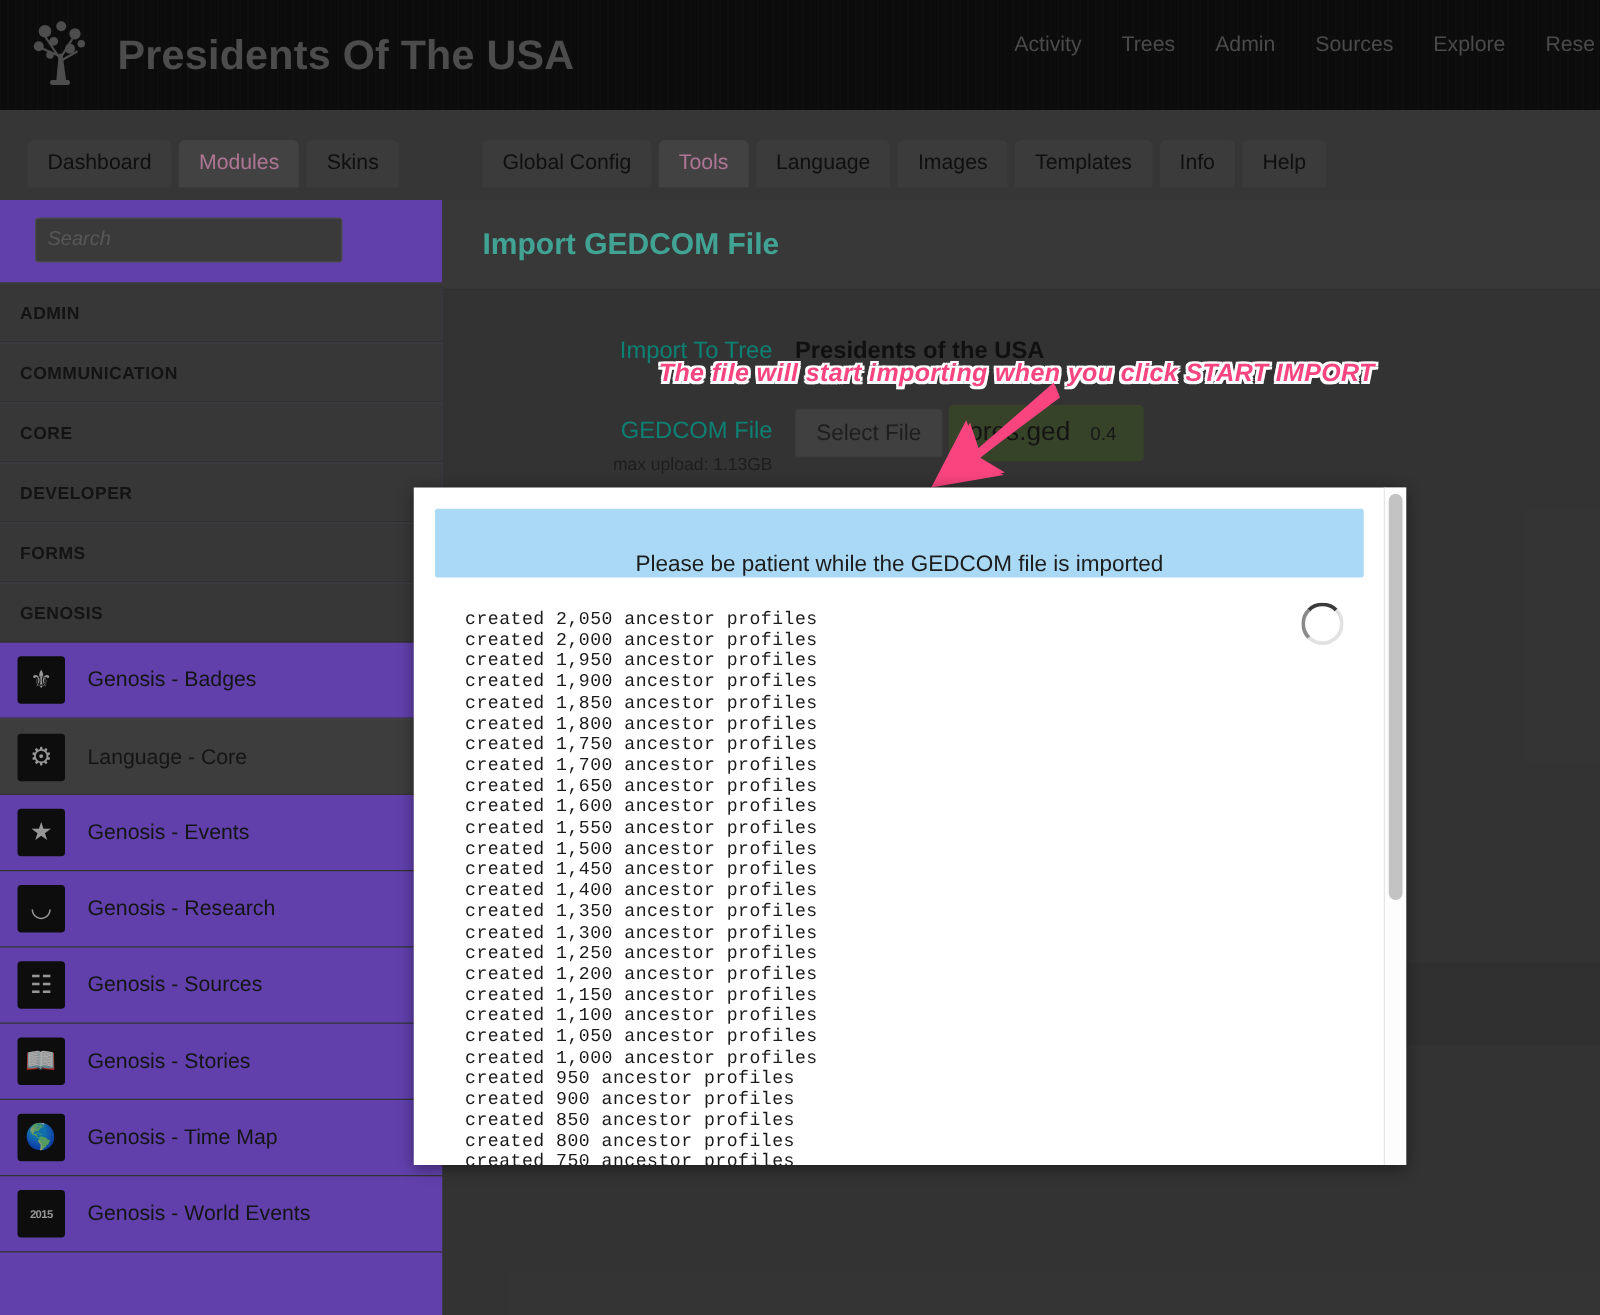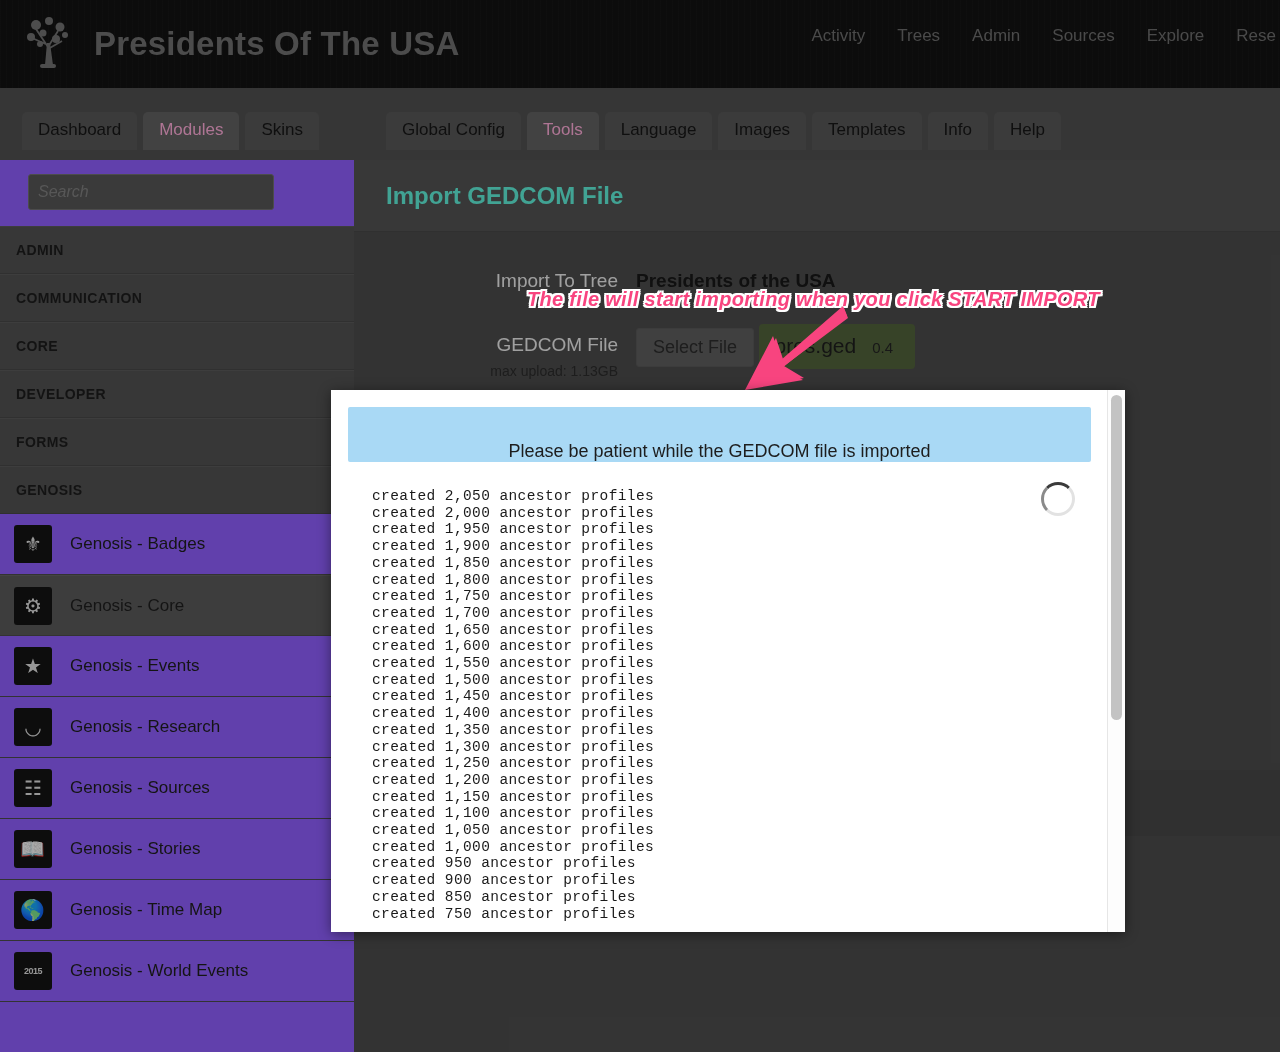--- a/index.html
+++ b/index.html
@@ -96,21 +96,21 @@
     border-bottom: 1px solid #454545;
   }
   .content-title { font-size: 24px; font-weight: bold; color: #5eead4; }
 
   .form-area { padding-top: 34px; position: relative; }
   .form-row { display: flex; align-items: flex-start; margin-bottom: 10px; }
   .form-lab {
     width: 282px; text-align: right; padding-right: 18px; padding-top: 4px;
     flex: none;
   }
-  .form-lab .l1 { font-size: 19px; color: #e5e5e5; display: block; }
+  .form-lab .l1 { font-size: 19px; color: #14b8a6; display: block; }
   .form-lab .l2 { font-size: 14px; color: #2a2a2a; display: block; margin-top: 7px; }
   .form-val { font-size: 19px; font-weight: bold; color: #171717; padding-top: 4px; }
 
   .select-file-btn {
     display: inline-block; background: #5c5c5c; color: #2b2b2b;
     font-size: 18px; padding: 8px 16px; border-radius: 3px;
     border: 1px solid #565656;
   }
   .file-badge {
     margin-top: 14px; background: #50613a; border-radius: 4px;
@@ -241,21 +241,21 @@
         <div class="side-cat">DEVELOPER</div>
         <div class="side-cat">FORMS</div>
         <div class="side-cat">GENOSIS</div>
 
         <div class="side-item">
           <span class="side-ico">⚜</span>
           <span class="side-label">Genosis - Badges</span>
         </div>
         <div class="side-item selected">
           <span class="side-ico">⚙</span>
-          <span class="side-label">Genosis - Core</span>
+          <span class="side-label">Language - Core</span>
         </div>
         <div class="side-item">
           <span class="side-ico">★</span>
           <span class="side-label">Genosis - Events</span>
         </div>
         <div class="side-item">
           <span class="side-ico">◡</span>
           <span class="side-label">Genosis - Research</span>
         </div>
         <div class="side-item">
@@ -346,20 +346,21 @@
           <div class="log-line">created 1,300 ancestor profiles</div>
           <div class="log-line">created 1,250 ancestor profiles</div>
           <div class="log-line">created 1,200 ancestor profiles</div>
           <div class="log-line">created 1,150 ancestor profiles</div>
           <div class="log-line">created 1,100 ancestor profiles</div>
           <div class="log-line">created 1,050 ancestor profiles</div>
           <div class="log-line">created 1,000 ancestor profiles</div>
           <div class="log-line">created 950 ancestor profiles</div>
           <div class="log-line">created 900 ancestor profiles</div>
           <div class="log-line">created 850 ancestor profiles</div>
+          <div class="log-line">created 800 ancestor profiles</div>
           <div class="log-line">created 750 ancestor profiles</div>
         </div>
     </div>
     <div class="modal-scroll-track">
       <div class="modal-scroll-thumb"></div>
     </div>
   </div>
 
 </div>
 

